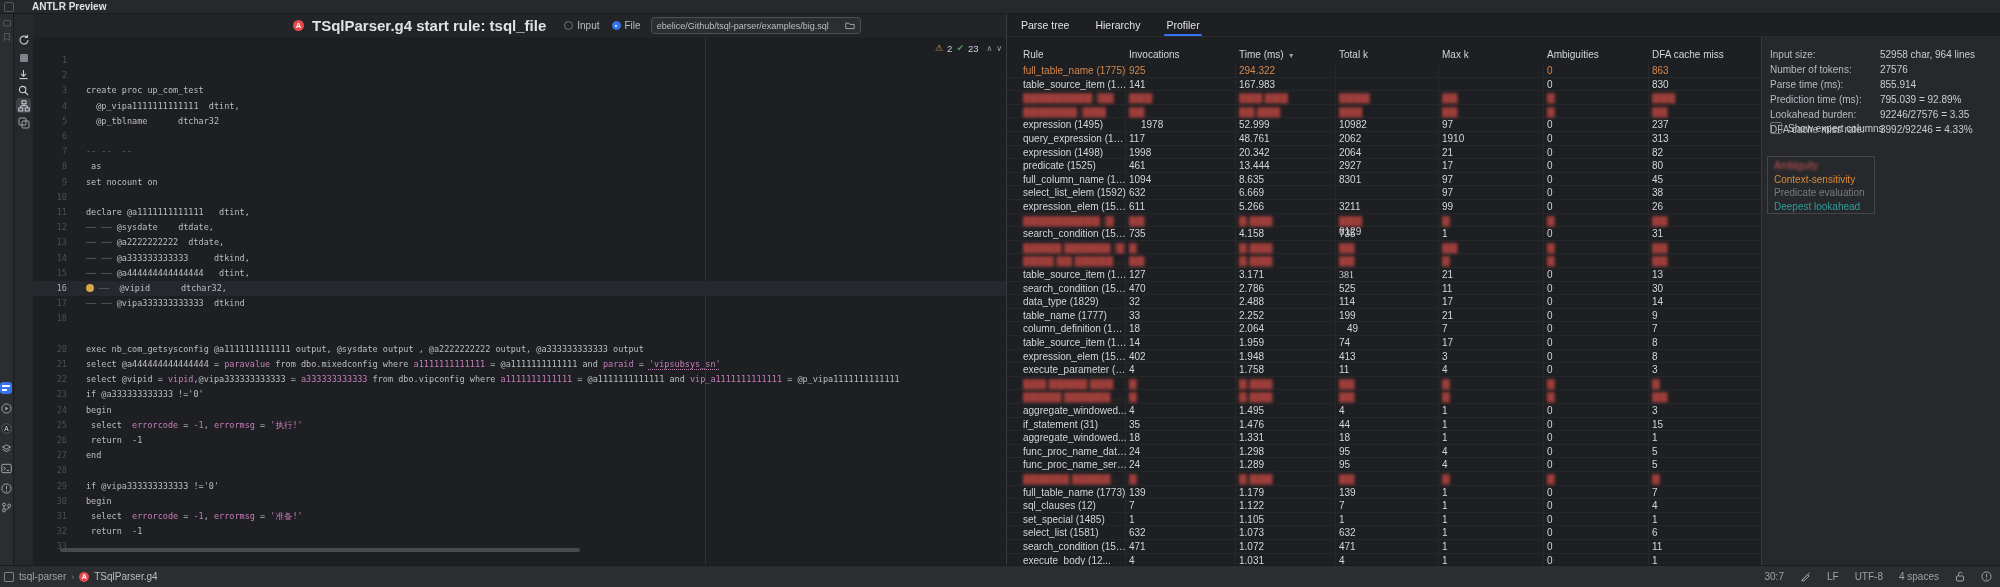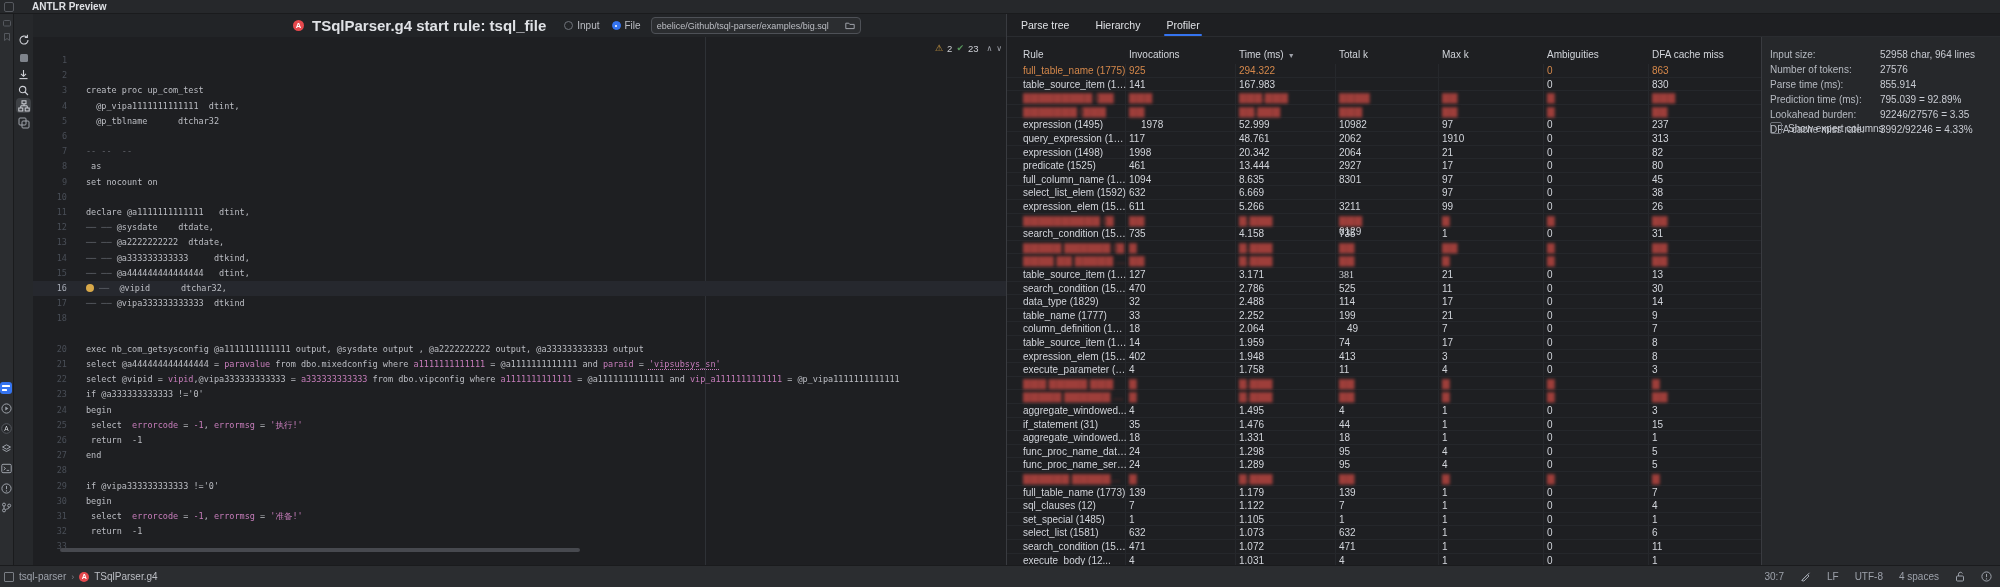--- a/index.html
+++ b/index.html
@@ -757,20 +757,26 @@
           </div>
           <div class="stat-row" style="top: 87px;">
             <span class="stat-lab">DFA cache miss rate:</span>
             <span class="stat-val">3992/92246 = 4.33%</span>
           </div>
         </div>
       <div id="expertrow">
         <span id="expertbox"></span>
         <span id="expertlab">Show expert columns</span>
       </div>
+      <div id="legendbox">
+          <div class="leg-item redact" style="color: rgb(199, 84, 80);">Ambiguity</div>
+          <div class="leg-item" style="color: rgb(215, 138, 61);">Context-sensitivity</div>
+          <div class="leg-item" style="color: rgb(118, 123, 128);">Predicate evaluation</div>
+          <div class="leg-item" style="color: rgb(45, 157, 155);">Deepest lookahead</div>
+        </div>
     </div>
   </div>
 
   <div class="abs" id="statusbar">
     <div id="sb-left">
       <span class="winicon"></span>
       <span class="sb-item">tsql-parser</span>
       <span class="crumb-sep">›</span>
       <span class="antlr-ic" style="width:10px;height:10px;font-size:7px">A</span>
       <span class="sb-item" style="color:#bcbec4">TSqlParser.g4</span>

